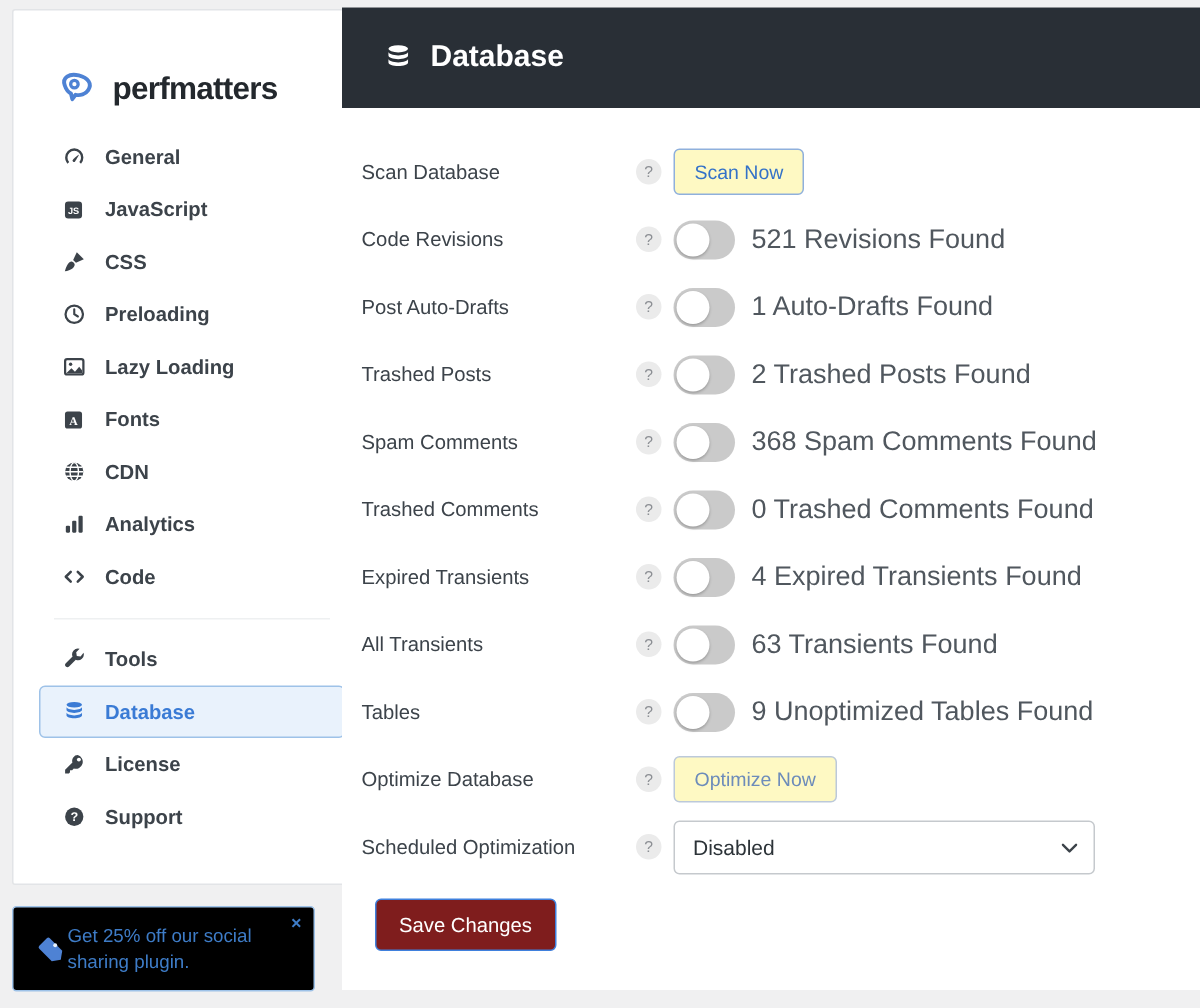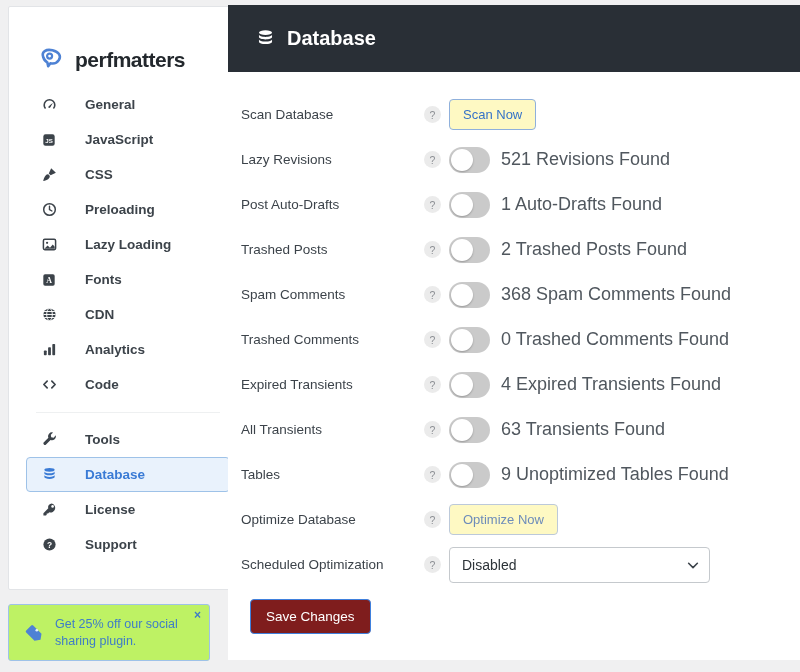--- a/index.html
+++ b/index.html
@@ -19,39 +19,39 @@
     overflow:hidden;
   }
   .brand {
     display:flex; align-items:center; gap:9px;
     padding:25px 0 0 27px; height:80px;
   }
   .brand-name {
     font-size:21px; font-weight:700; color:#23282d; letter-spacing:-0.5px;
   }
   .nav-item {
-    display:flex; align-items:center; gap:28px;
+    display:flex; align-items:center; gap:13px;
     height:35px; margin:0 17px; padding:0 14px;
     font-size:13.5px; font-weight:700; color:#3c434a;
     border:1px solid transparent; border-radius:4px;
     cursor:pointer; white-space:nowrap;
   }
   .nav-item .ic { width:16px; height:16px; flex:0 0 16px; display:flex; align-items:center; justify-content:center; }
   .nav-item.active {
     background:#e9f2fc; border-color:#9ec2e8; color:#3a7bd5;
   }
   .nav-divider {
     height:1px; background:#eef0f1; margin:10px 27px 9px 27px;
   }
 
   
   .promo {
     position:absolute; left:8px; top:604px; width:202px; height:57px;
-    background:#bef264; border:1px solid #9ec2e8; border-radius:3px;
-    display:flex; align-items:center; gap:11px; padding:0 12px 0 15px;
+    background:#000000; border:1px solid #9ec2e8; border-radius:3px;
+    display:flex; align-items:center; gap:1px; padding:0 12px 0 15px;
   }
   .promo-text { font-size:12.5px; line-height:1.35; color:#3e7cc7; }
   .promo-close {
     position:absolute; top:3px; right:8px; font-size:12px; color:#3e7cc7;
     cursor:pointer; font-weight:700;
   }
 
   
   .main {
     position:absolute; left:228px; top:5px; width:572px; height:655px;
@@ -84,21 +84,21 @@
   }
   .status { margin-left:11px; font-size:18px; color:#50575e; }
 
   .btn-outline {
     background:#fef9c3; border:1px solid #8fb0dc; color:#3472c8;
     font-size:13px; padding:7px 13px; border-radius:4px; cursor:pointer;
     font-family:"Liberation Sans", sans-serif;
   }
   .btn-outline.muted { border-color:#bcc9da; color:#6d8cba; }
 
-  .select-wrap { position:relative; width:261px;text-decoration:underline; }
+  .select-wrap { position:relative; width:281px;text-decoration:underline; }
   .select-wrap select {
     width:100%; height:36px; appearance:none; -webkit-appearance:none;
     background:#fff; border:1px solid #c5c9cd; border-radius:4px;
     font-size:14px; color:#2c3338; padding:0 30px 0 12px; cursor:pointer;
     font-family:"Liberation Sans", sans-serif;
   }
   .select-wrap .chev {
     position:absolute; right:10px; top:11px; pointer-events:none;
     width:14px; height:14px;
   }
@@ -289,21 +289,21 @@
 
     <div class="row">
       <div class="row-label">Scan Database</div>
       <span class="help">?</span>
       <span class="ctrl">
           <button class="btn-outline">Scan Now</button>
         </span>
     </div>
 
     <div class="row">
-      <div class="row-label">Lazy Revisions</div>
+      <div class="row-label">Code Revisions</div>
       <span class="help">?</span>
       <span class="ctrl">
           <span class="toggle">
             <span class="knob"></span>
           </span>
       <span class="status">521 Revisions Found</span>
         </span>
     </div>
 
     <div class="row">

